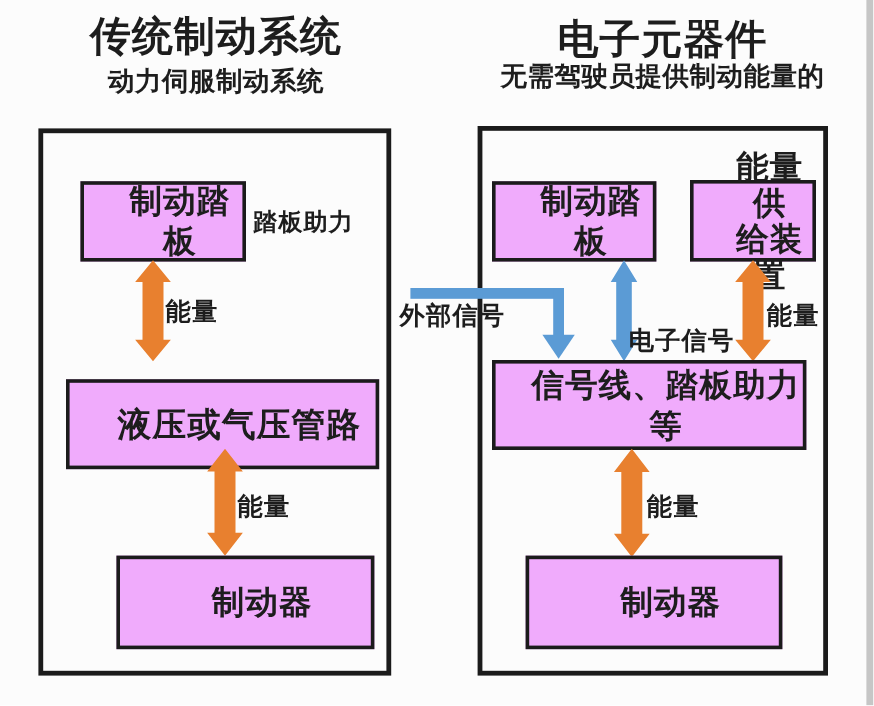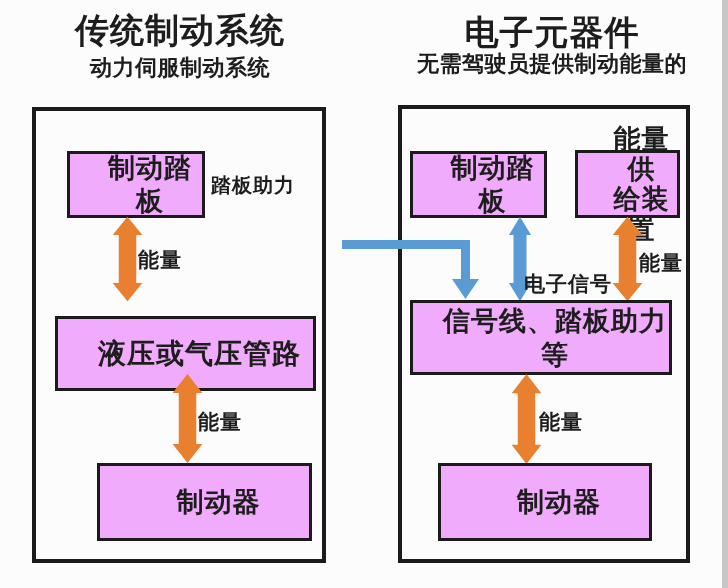--- a/index.html
+++ b/index.html
@@ -80,15 +80,16 @@
   </svg>
   <div class="lbl" style="left:539px;top:408px;">能量</div>
 
   <div class="node" style="left:438px;top:463px;width:214px;height:78px;">制动器</div>
 
   <svg class="darrow" style="left:338px;top:232px;" width="142" height="70" viewBox="0 0 142 70">
     <rect class="fill-blue" x="4" y="8" width="128" height="9"></rect>
     <rect class="fill-blue" x="123" y="8" width="9" height="40"></rect>
     <polygon class="fill-blue" points="114,47 141,47 127.5,67"></polygon>
   </svg>
+  <div class="lbl" style="left:333px;top:249px;">外部信号</div>
 
   <div class="edge-strip" style="left:722px;top:0;width:6px;height:588px;"></div>
 </div>
 
 </body></html>

